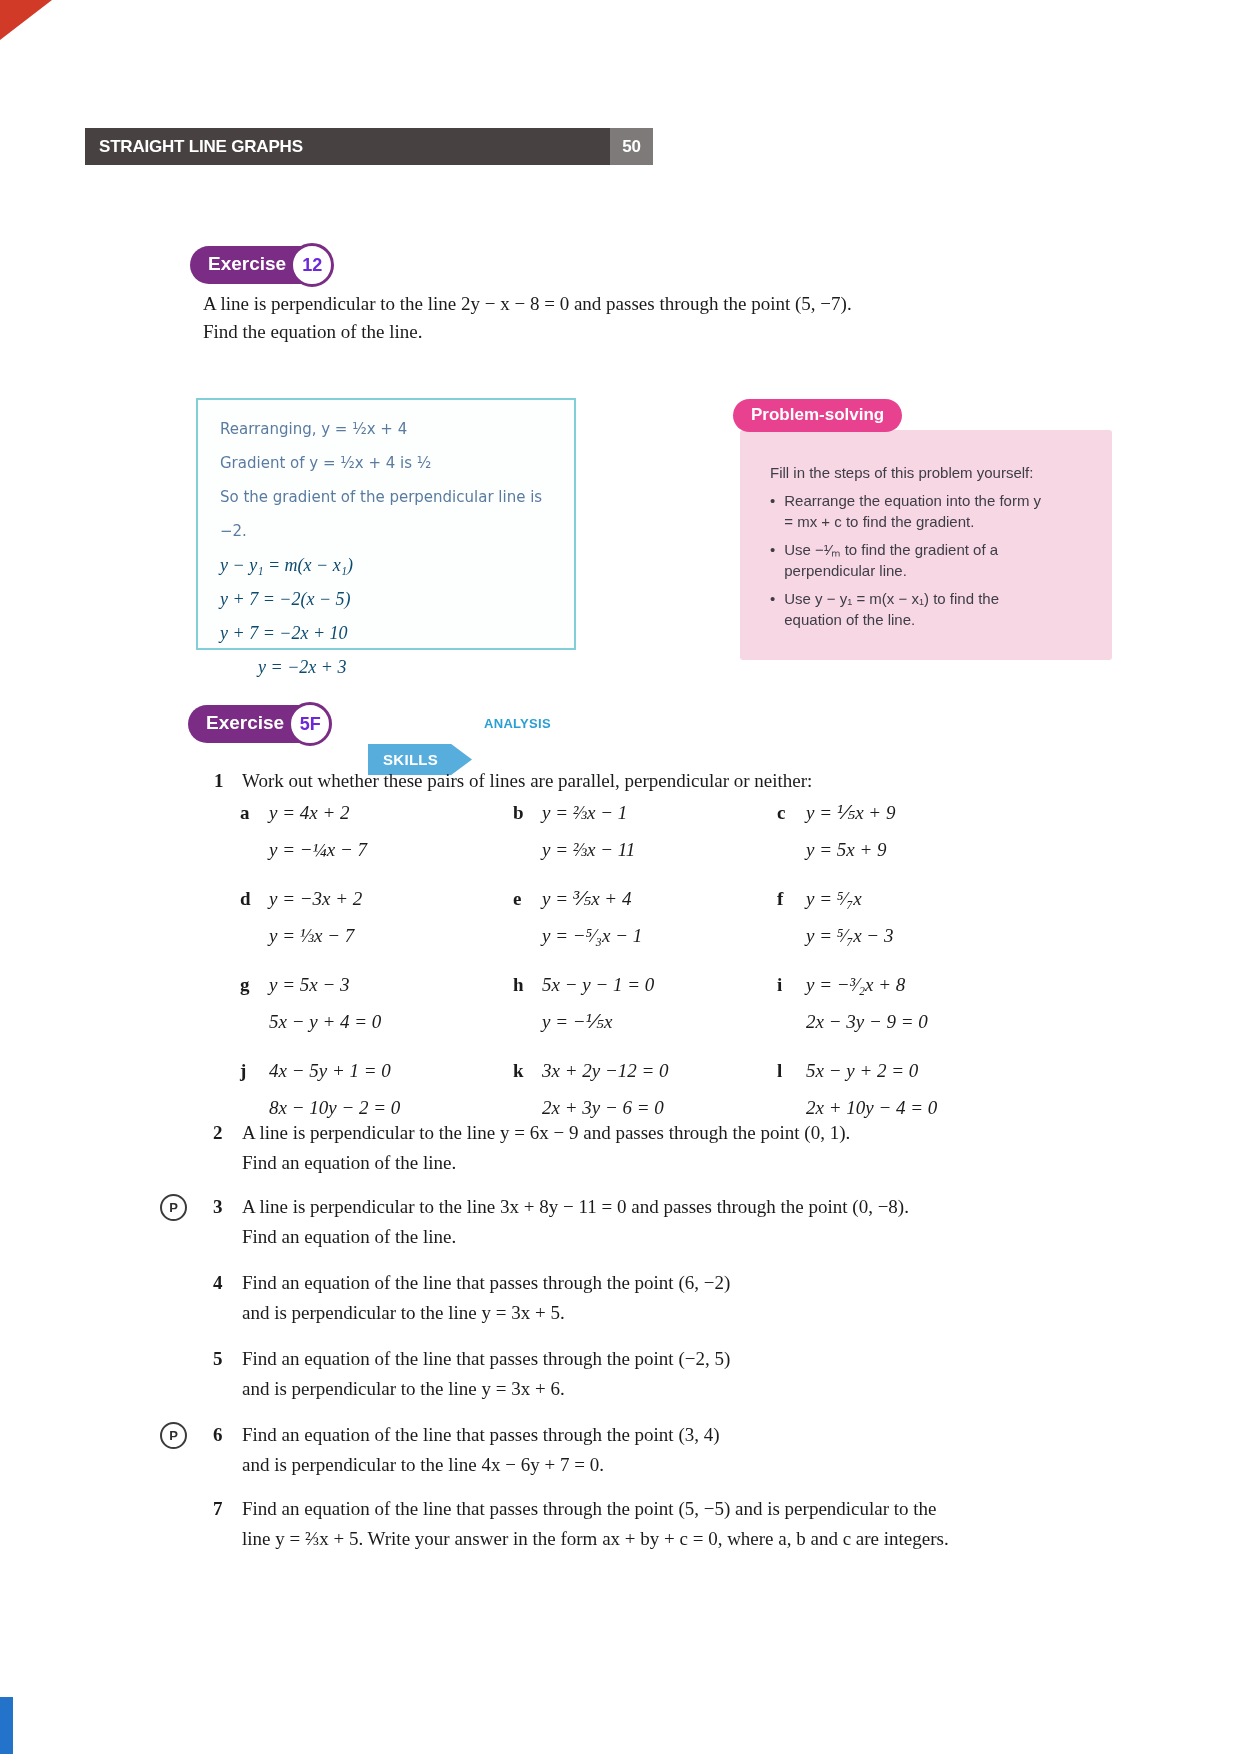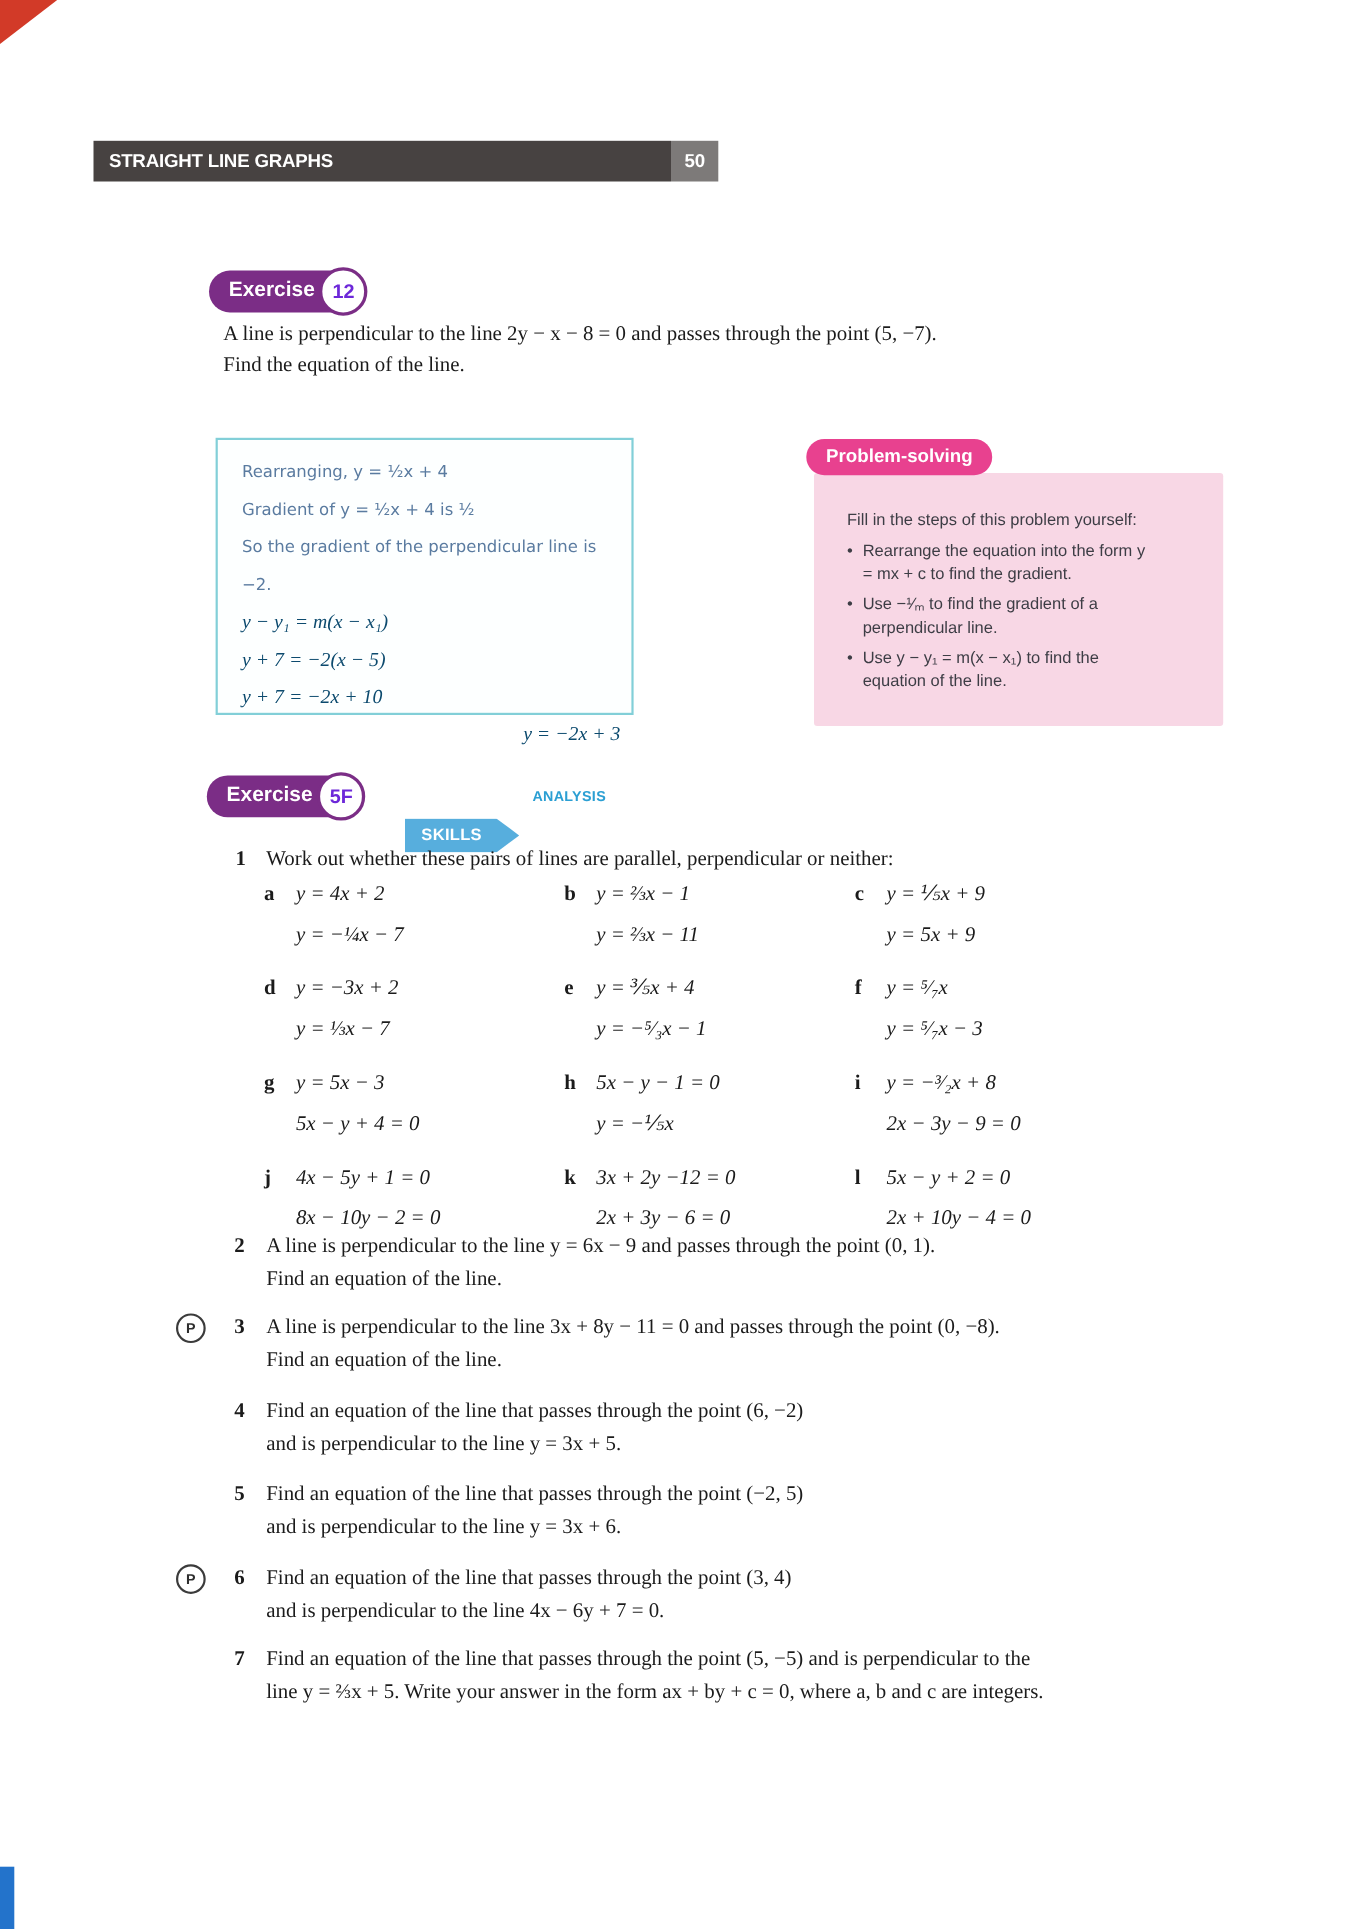--- a/index.html
+++ b/index.html
@@ -41,21 +41,21 @@
   
   .intro{position:absolute;left:203px;font-size:19px;line-height:28px;}
   .intro.l1{top:290px;} .intro.l2{top:318px;}
 
   
   .solution-box{position:absolute;left:196px;top:398px;width:380px;height:252px;box-sizing:border-box;
     border:2px solid #82cfd8;background:#fdffff;padding:12px 10px 0 22px;}
   .solution-box .hand{font-family:"DejaVu Sans",sans-serif;font-size:15px;color:#5a7ba0;line-height:34px;}
   .solution-box .eq{font-family:"Liberation Serif","DejaVu Serif",serif;font-style:italic;
     font-size:18px;color:#0c4a6e;line-height:34px;}
-  .solution-box .indent{padding-left:38px;text-align:right;}
+  .solution-box .indent{padding-left:38px;}
 
   
   .ps-box{position:absolute;left:740px;top:430px;width:372px;height:230px;background:#f8d7e5;
     border-radius:3px;box-sizing:border-box;padding:32px 20px 0 30px;
     font-family:"Liberation Sans",sans-serif;font-size:15px;color:#3d3d45;line-height:1.4;}
   .ps-badge{position:absolute;left:733px;top:399px;background:#e8418f;color:#fff;
     font:bold 17px "Liberation Sans",sans-serif;padding:6px 18px 7px;border-radius:17px;}
   .ps-li{display:flex;gap:9px;margin-top:7px;}
   .ps-li .dot{line-height:1.4;}
   .ps-li span.tx{display:block;width:258px;}

